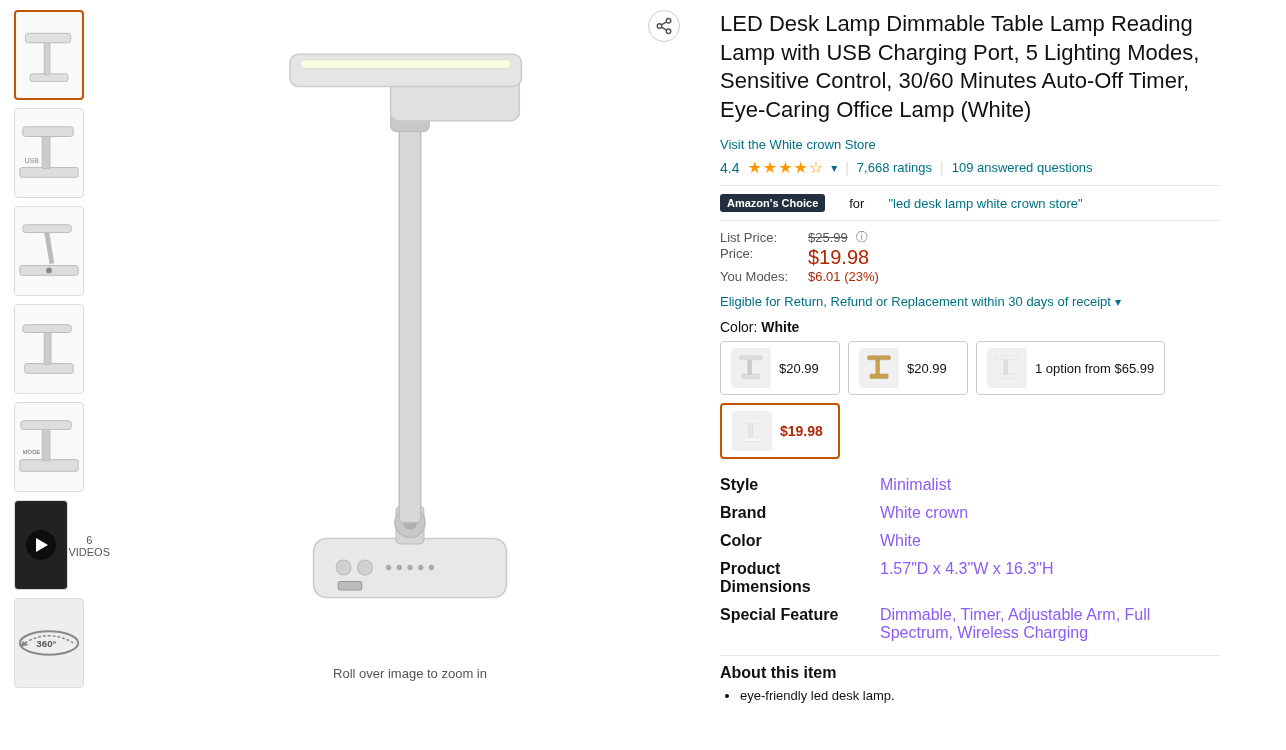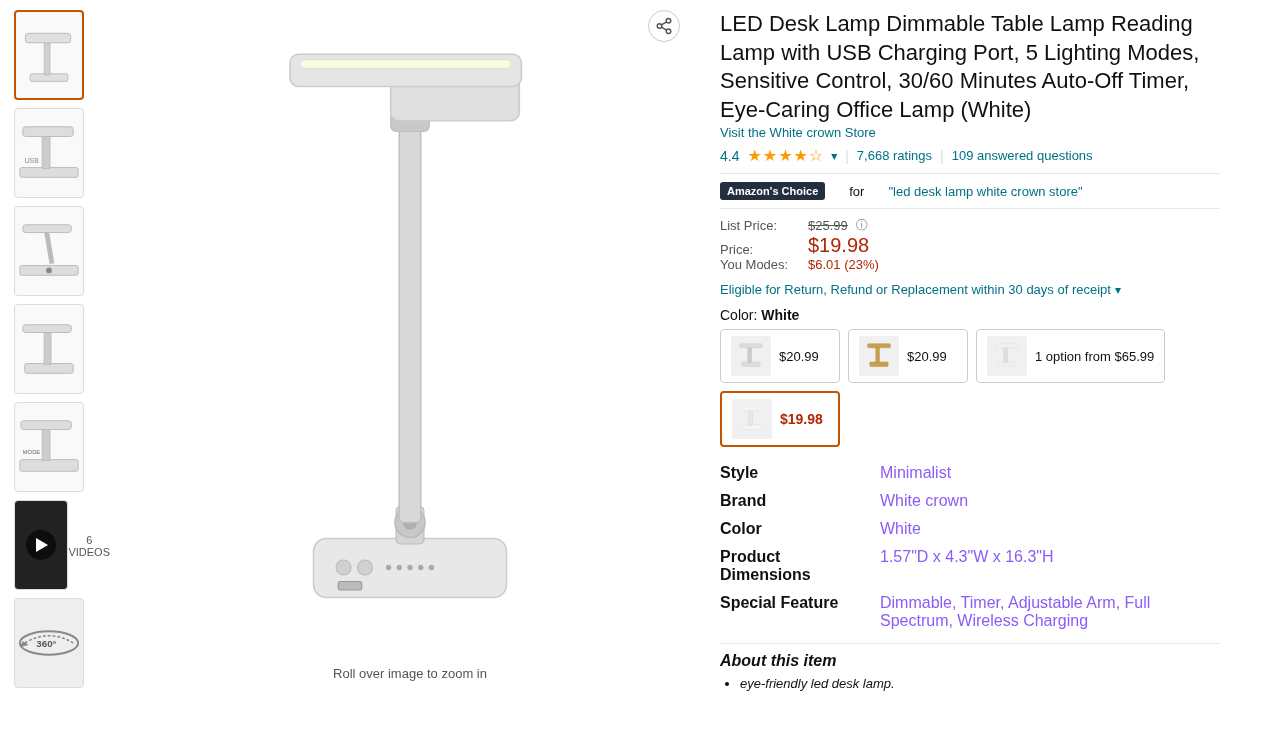--- a/index.html
+++ b/index.html
@@ -18,40 +18,40 @@
 
     
     .main-image-area { width: 580px; padding: 10px 20px; display: flex; flex-direction: column; align-items: center; position: relative; }
     .main-image { width: 560px; height: 650px; display: flex; align-items: center; justify-content: center; background: #fff; }
     .main-image svg { width: 400px; height: 600px; }
     .image-caption { font-size: 13px; color: #555; margin-top: 6px; }
     .share-btn { position: absolute; top: 10px; right: 20px; width: 32px; height: 32px; border: 1px solid #ccc; border-radius: 50%; display: flex; align-items: center; justify-content: center; cursor: pointer; background: #fff; }
 
     
     .product-details { flex: 1; padding: 10px 20px; max-width: 540px; }
-    .product-title { font-size: 22px; font-weight: 400; line-height: 1.3; margin-bottom: 0; color: #0F1111; }
+    .product-title { font-size: 22px; font-weight: 400; line-height: 1.3; margin-bottom: 12px; color: #0F1111; }
     .store-link { color: #007185; font-size: 13px; cursor: pointer; text-decoration: none; display: inline-block; margin-bottom: 6px; }
     .ratings-row { display: flex; align-items: center; gap: 8px; margin-bottom: 8px; flex-wrap: wrap; }
     .rating-num { font-size: 14px; color: #007185; cursor: pointer; }
     .stars { display: flex; align-items: center; gap: 1px; }
     .star { color: #FF9900; font-size: 16px; }
     .star-half { color: #FF9900; font-size: 16px; }
     .ratings-count { color: #007185; font-size: 13px; cursor: pointer; }
     .separator { color: #ddd; }
     .answered { color: #007185; font-size: 13px; cursor: pointer; }
     .divider { border: none; border-top: 1px solid #e7e7e7; margin: 8px 0; }
     .amazon-choice-badge { background: #232f3e; color: #fff; font-size: 11px; font-weight: bold; padding: 3px 7px; border-radius: 3px; display: inline-block; }
     .amazon-choice-row { display: flex; align-items: center; gap: 24px; margin-bottom: 8px; font-size: 13px; }
     .badge-keyword { color: #007185; }
     .price-section { margin-bottom: 10px; }
     .list-price-row { display: flex; gap: 8px; font-size: 13px; color: #555; align-items: center; }
     .list-price-label { min-width: 80px; }
     .list-price-val { text-decoration: line-through; color: #555; }
     .info-icon { color: #888; font-size: 12px; cursor: pointer; }
-    .price-row { display: flex; gap: 8px; font-size: 13px; align-items: flex-end; }
+    .price-row { display: flex; gap: 8px; font-size: 13px; align-items: flex-start; }
     .price-label { min-width: 80px; color: #555; }
     .price-val { color: #B12704; font-size: 20px; font-weight: 400; }
     .save-row { display: flex; gap: 8px; font-size: 13px; color: #555; }
     .save-label { min-width: 80px; }
     .save-val { color: #B12704; }
     .return-link { color: #007185; font-size: 13px; cursor: pointer; display: flex; align-items: center; gap: 4px; margin-bottom: 10px; }
     .color-section { margin-bottom: 12px; }
     .color-label { font-size: 14px; margin-bottom: 6px; }
     .color-bold { font-weight: bold; }
     .color-options { display: flex; gap: 8px; flex-wrap: wrap; }
@@ -62,21 +62,21 @@
     .color-swatch { width: 40px; height: 40px; background: #f0f0f0; border-radius: 3px; display: flex; align-items: center; justify-content: center; }
 
     
     .specs-section { margin-top: 10px; }
     .specs-table { width: 100%; border-collapse: collapse; }
     .specs-table tr { border-bottom: none; }
     .specs-table td { padding: 5px 0; vertical-align: top; font-size: 16px; }
     .spec-label { font-weight: bold; width: 160px; padding-right: 16px; }
     .spec-value { color: #8b5cf6; }
 
-    .about-section { margin-top: 5px; font-style: italic; }
+    .about-section { margin-top: 5px; }
     .about-title { font-size: 16px; font-weight: bold; margin-bottom: 6px; }
     .about-list { list-style: disc; padding-left: 20px; }
     .about-list li { font-size: 13px; margin-bottom: 3px; }
 
     
     .play-btn { width: 30px; height: 30px; background: rgba(0,0,0,0.6); border-radius: 50%; display: flex; align-items: center; justify-content: center; }
     .play-triangle { width: 0; height: 0; border-top: 7px solid transparent; border-bottom: 7px solid transparent; border-left: 12px solid #fff; margin-left: 2px; }
 
     .chevron-down { font-size: 12px; color: #007185; }
   </style>

